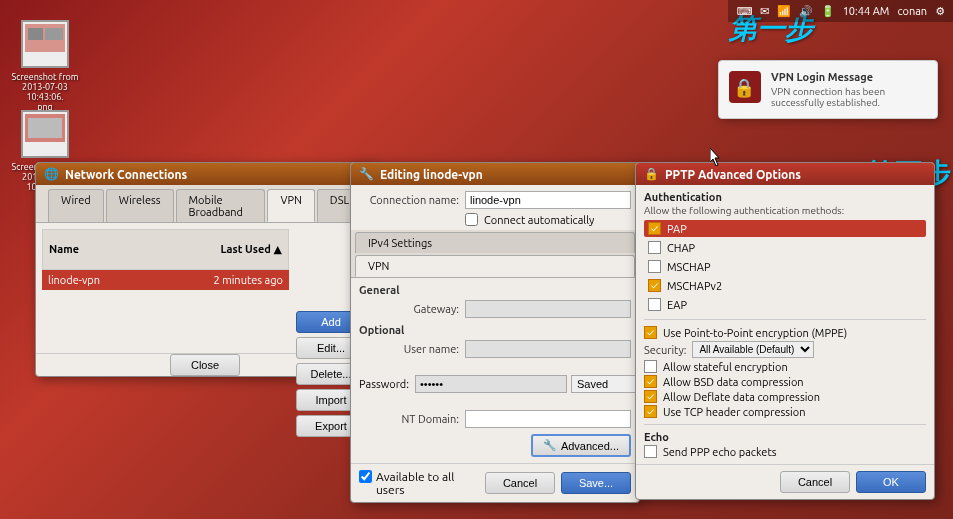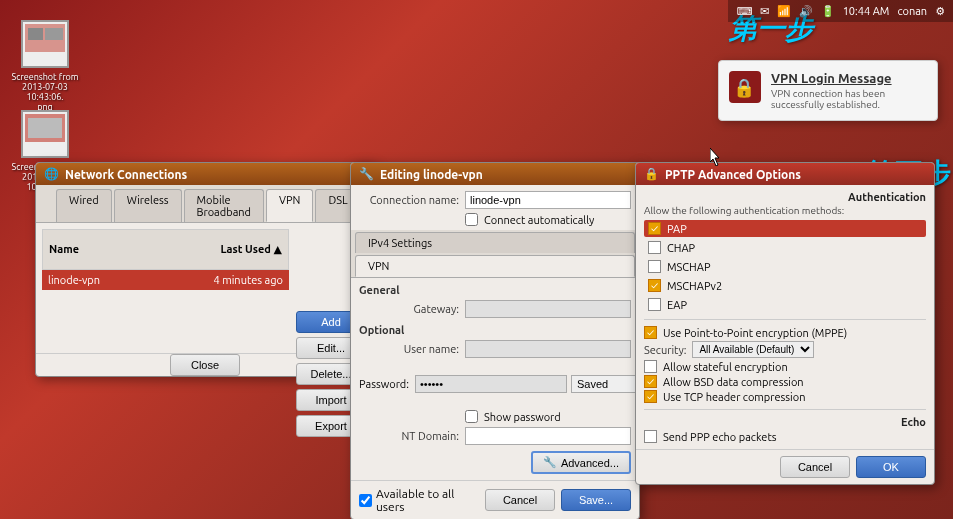--- a/index.html
+++ b/index.html
@@ -90,23 +90,22 @@
       border-radius: 4px;
       display: flex;
       align-items: center;
       justify-content: center;
       color: #ffcc00;
       font-size: 18px;
       flex-shrink: 0;
     }
     .notification-title {
       font-weight: bold;
-      font-size: 13px;
+      font-size: 11px;
       color: #333;
-      text-decoration: underline;
     }
     .notification-body {
       font-size: 10px;
       color: #555;
       margin-top: 3px;
     }
 
     
     .window {
       position: absolute;
@@ -131,21 +130,21 @@
     .net-connections {
       left: 35px;
       top: 162px;
       width: 340px;
       z-index: 10;
     }
     .tab-bar {
       display: flex;
       background: #e0dbd5;
       border-bottom: 1px solid #aaa;
-      padding: 4px 20px 0;
+      padding: 4px 12px 0;
       gap: 2px;
     }
     .tab {
       padding: 4px 12px;
       background: #d5cfc9;
       border: 1px solid #aaa;
       border-bottom: none;
       border-radius: 3px 3px 0 0;
       font-size: 11px;
       cursor: pointer;
@@ -249,21 +248,21 @@
       color: #333;
     }
     .editing-footer {
       display: flex;
       justify-content: space-between;
       align-items: center;
       padding: 6px 8px;
       border-top: 1px solid #ccc;
       margin-top: 4px;
     }
-    .editing-footer .left { display: flex; align-items: center; gap: 4px; }
+    .editing-footer .left { display: flex; align-items: flex-start; gap: 4px; }
     .editing-footer .right { display: flex; gap: 6px; }
     .password-row {
       display: flex;
       align-items: center;
       margin: 17px 8px;
       font-size: 11px;
     }
     .password-row label {
       width: 100px;
       text-align: right;
@@ -307,21 +306,20 @@
       z-index: 12;
     }
     .pptp-window .window-titlebar {
       background: linear-gradient(to bottom, #c0392b, #922b21);
     }
     .pptp-section-title {
       font-weight: bold;
       font-size: 11px;
       margin: 6px 8px 2px;
       color: #222;
-      text-align: right;
     }
     .pptp-desc {
       font-size: 10px;
       color: #444;
       margin: 0 8px 4px;
     }
     .auth-options {
       margin: 0 8px;
       display: flex;
       flex-direction: column;
@@ -468,21 +466,21 @@
     <div class="tab">DSL</div>
   </div>
   <div style="position:relative; min-height:120px;">
     <div class="connections-table" style="margin-right:85px;">
       <div class="connections-header">
         <span>Name</span>
         <span>Last Used ▲</span>
       </div>
       <div class="connections-row selected">
         <span>linode-vpn</span>
-        <span>4 minutes ago</span>
+        <span>2 minutes ago</span>
       </div>
     </div>
     <div class="connections-buttons">
       <button class="btn primary">Add</button>
       <button class="btn">Edit...</button>
       <button class="btn">Delete...</button>
       <button class="btn">Import</button>
       <button class="btn">Export</button>
     </div>
   </div>
@@ -521,25 +519,20 @@
   </div>
   <div class="password-row">
     <label>Password:</label>
     <input type="password" value="••••••" style="flex: 1 1 0%; background: rgb(224, 224, 224);">
     <select>
       <option>Saved</option>
       <option>Always Ask</option>
     </select>
   </div>
   <div class="form-row">
-    <label></label>
-    <input type="checkbox" style="">
-    <span>Show password</span>
-  </div>
-  <div class="form-row">
     <label>NT Domain:</label>
     <input type="text" value="" style="flex: 1 1 0%;">
   </div>
   <div class="advanced-btn-row">
     <button class="advanced-btn">
       <span>🔧</span>
       <span>Advanced...</span>
     </button>
   </div>
   <div class="editing-footer">
@@ -604,20 +597,24 @@
   <div class="pptp-check-row">
     <div class="checked-box"></div>
     <span>Allow stateful encryption</span>
   </div>
   <div class="pptp-check-row">
     <div class="checked-box orange checked"></div>
     <span>Allow BSD data compression</span>
   </div>
   <div class="pptp-check-row">
     <div class="checked-box orange checked"></div>
+    <span>Allow Deflate data compression</span>
+  </div>
+  <div class="pptp-check-row">
+    <div class="checked-box orange checked"></div>
     <span>Use TCP header compression</span>
   </div>
   <hr class="pptp-divider">
   <div class="pptp-section-title">Echo</div>
   <div class="pptp-check-row">
     <div class="checked-box"></div>
     <span>Send PPP echo packets</span>
   </div>
   <div class="pptp-footer">
     <button class="btn">Cancel</button>

